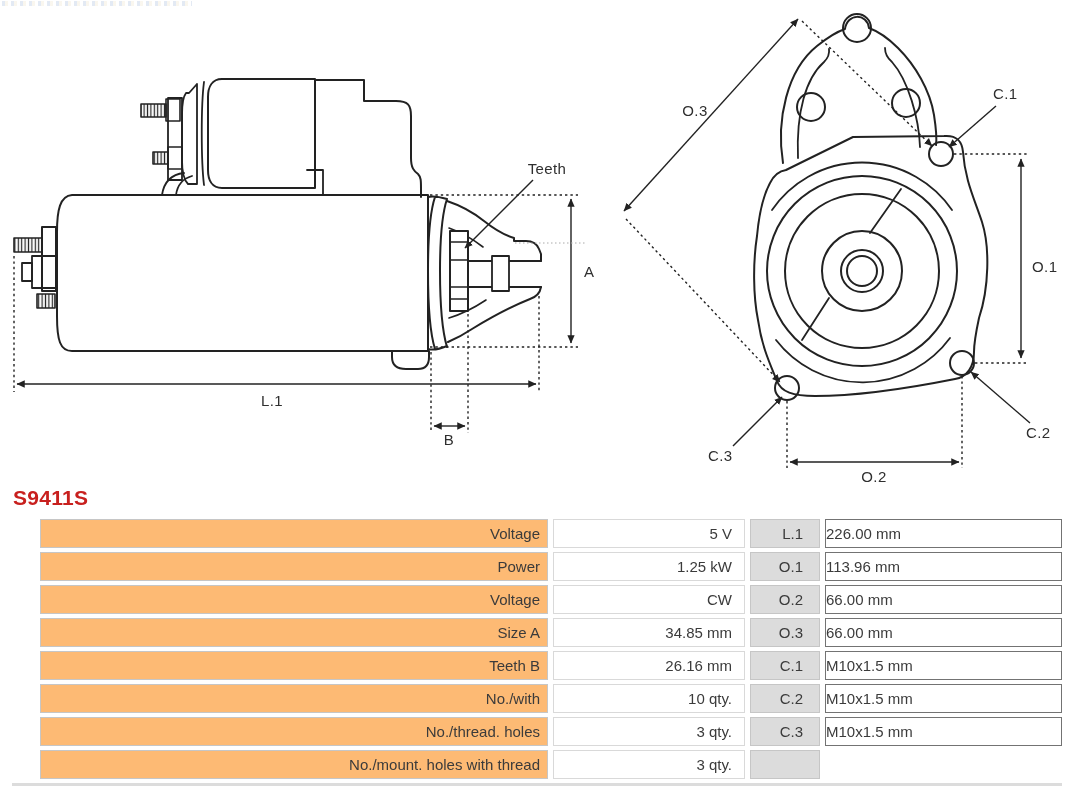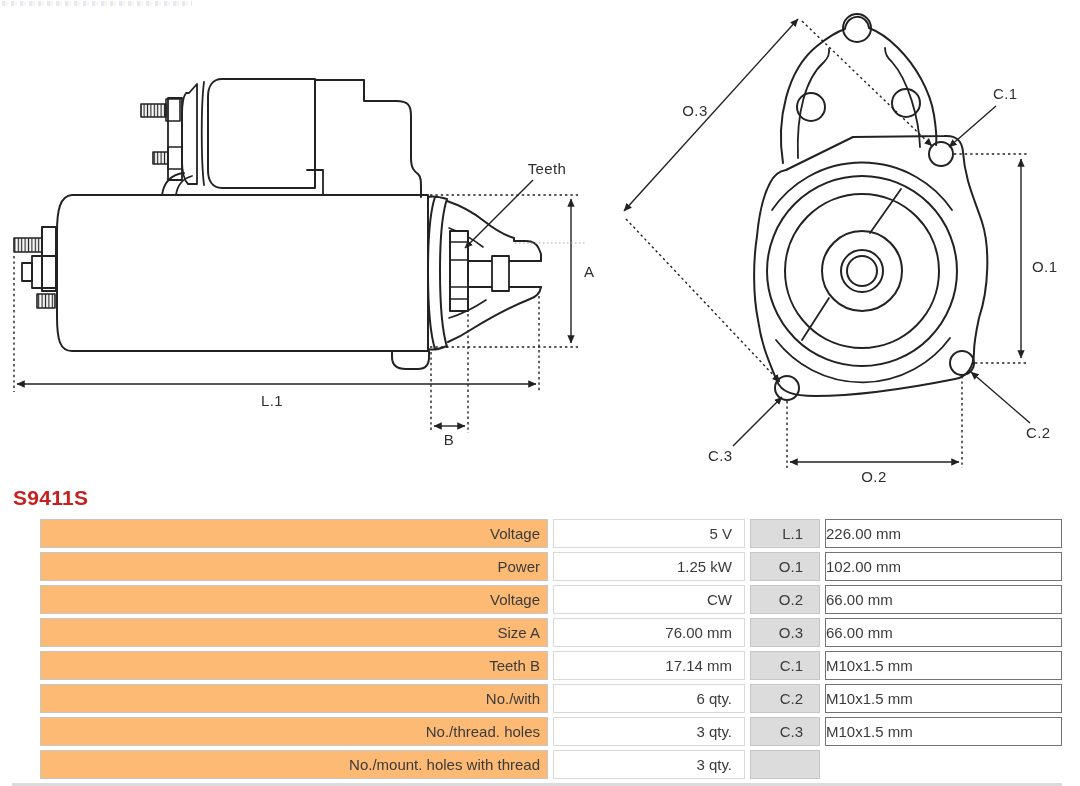--- a/index.html
+++ b/index.html
@@ -176,43 +176,43 @@
     <div style="display:contents">
       <div class="cell c-label">Voltage</div>
       <div class="cell c-value">5 V</div>
       <div class="cell c-key">L.1</div>
       <div class="cell c-val2">226.00 mm</div>
     </div>
     <div style="display:contents">
       <div class="cell c-label">Power</div>
       <div class="cell c-value">1.25 kW</div>
       <div class="cell c-key">O.1</div>
-      <div class="cell c-val2">102.00 mm</div>
+      <div class="cell c-val2">113.96 mm</div>
     </div>
     <div style="display:contents">
       <div class="cell c-label">Voltage</div>
       <div class="cell c-value">CW</div>
       <div class="cell c-key">O.2</div>
       <div class="cell c-val2">66.00 mm</div>
     </div>
     <div style="display:contents">
       <div class="cell c-label">Size A</div>
-      <div class="cell c-value">76.00 mm</div>
+      <div class="cell c-value">34.85 mm</div>
       <div class="cell c-key">O.3</div>
       <div class="cell c-val2">66.00 mm</div>
     </div>
     <div style="display:contents">
       <div class="cell c-label">Teeth B</div>
-      <div class="cell c-value">17.14 mm</div>
+      <div class="cell c-value">26.16 mm</div>
       <div class="cell c-key">C.1</div>
       <div class="cell c-val2">M10x1.5 mm</div>
     </div>
     <div style="display:contents">
       <div class="cell c-label">No./with</div>
-      <div class="cell c-value">6 qty.</div>
+      <div class="cell c-value">10 qty.</div>
       <div class="cell c-key">C.2</div>
       <div class="cell c-val2">M10x1.5 mm</div>
     </div>
     <div style="display:contents">
       <div class="cell c-label">No./thread. holes</div>
       <div class="cell c-value">3 qty.</div>
       <div class="cell c-key">C.3</div>
       <div class="cell c-val2">M10x1.5 mm</div>
     </div>
     <div style="display:contents">

